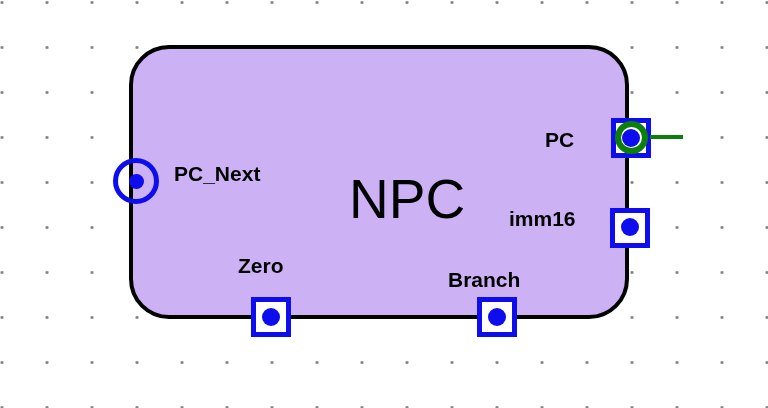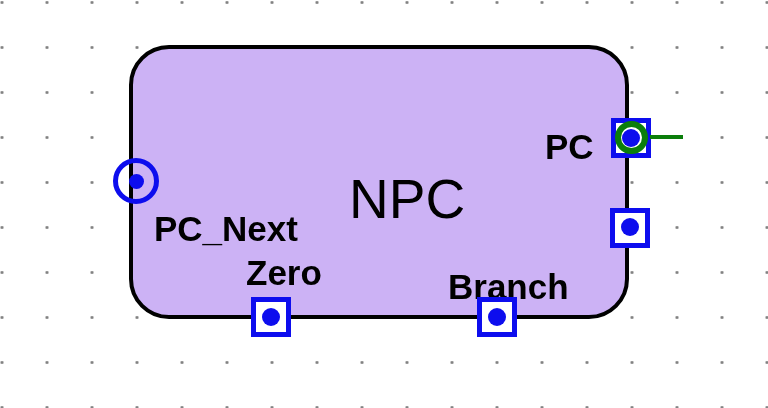--- a/index.html
+++ b/index.html
@@ -32,30 +32,30 @@
     font-size: 55px;
     font-weight: 400;
     line-height: 1;
     color: #000000;
     white-space: nowrap;
     margin-top: 32px;
   }
 
   .port-label {
     position: absolute;
-    font-size: 35px;
+    font-size: 21px;
     font-weight: 700;
     line-height: 1;
     color: #000000;
     white-space: nowrap;
   }
-  .lbl-pc-next { left: 154px; top: 163px; margin-top: 48px; }
+  .lbl-pc-next { left: 174px; top: 163px; }
   .lbl-pc      { left: 545px; top: 129px; }
   .lbl-imm16   { left: 509px; top: 208px; }
-  .lbl-zero    { left: 246px; top: 255px; }
+  .lbl-zero    { left: 238px; top: 255px; }
   .lbl-branch  { left: 448px; top: 257px; margin-top: 12px; }
 
   .port-square {
     position: absolute;
     width: 40px; height: 40px;
     border: 5px solid #0D0DEE;
     background: #ffffff;
   }
   .sq-pc     { left: 611px; top: 118px; }
   .sq-imm16  { left: 610px; top: 208px; }
@@ -103,20 +103,21 @@
 <body>
 
 <div class="canvas">
 
   <div class="npc-rect"></div>
 
   <div class="npc-title">NPC</div>
 
   <div class="port-label lbl-pc-next">PC_Next</div>
   <div class="port-label lbl-pc">PC</div>
+  <div class="port-label lbl-imm16">imm16</div>
   <div class="port-label lbl-zero">Zero</div>
   <div class="port-label lbl-branch">Branch</div>
 
   <div class="pc-next-ring"></div>
   <div class="port-dot dot-pc-next"></div>
 
   <div class="port-square sq-pc"></div>
   <div class="port-dot dot-pc"></div>
   <div class="connect-ring"></div>
   <div class="wire-stub"></div>

